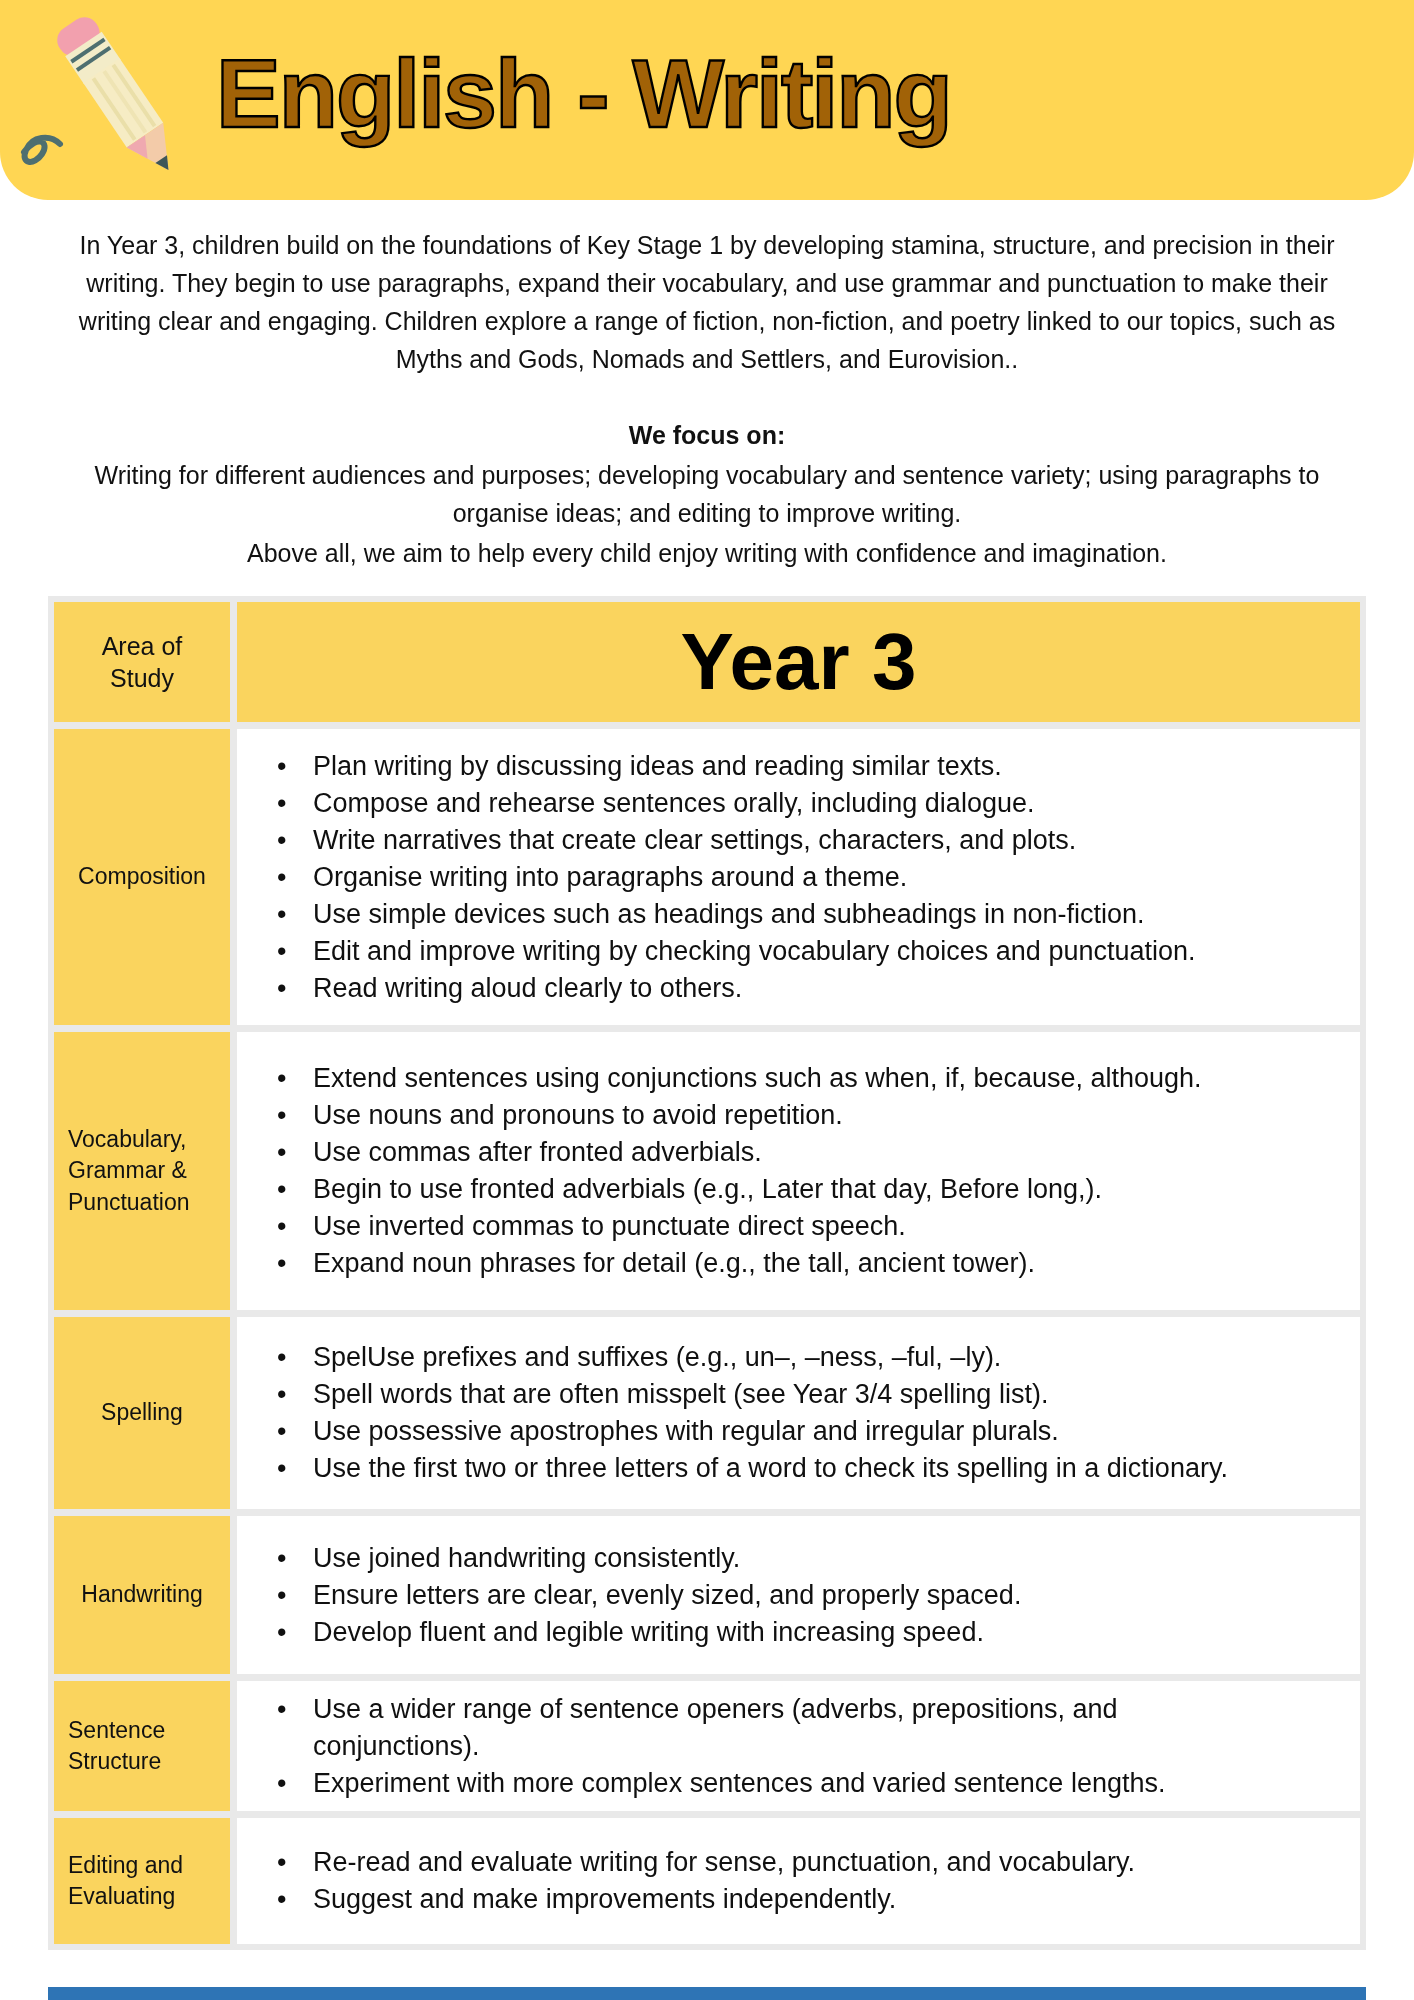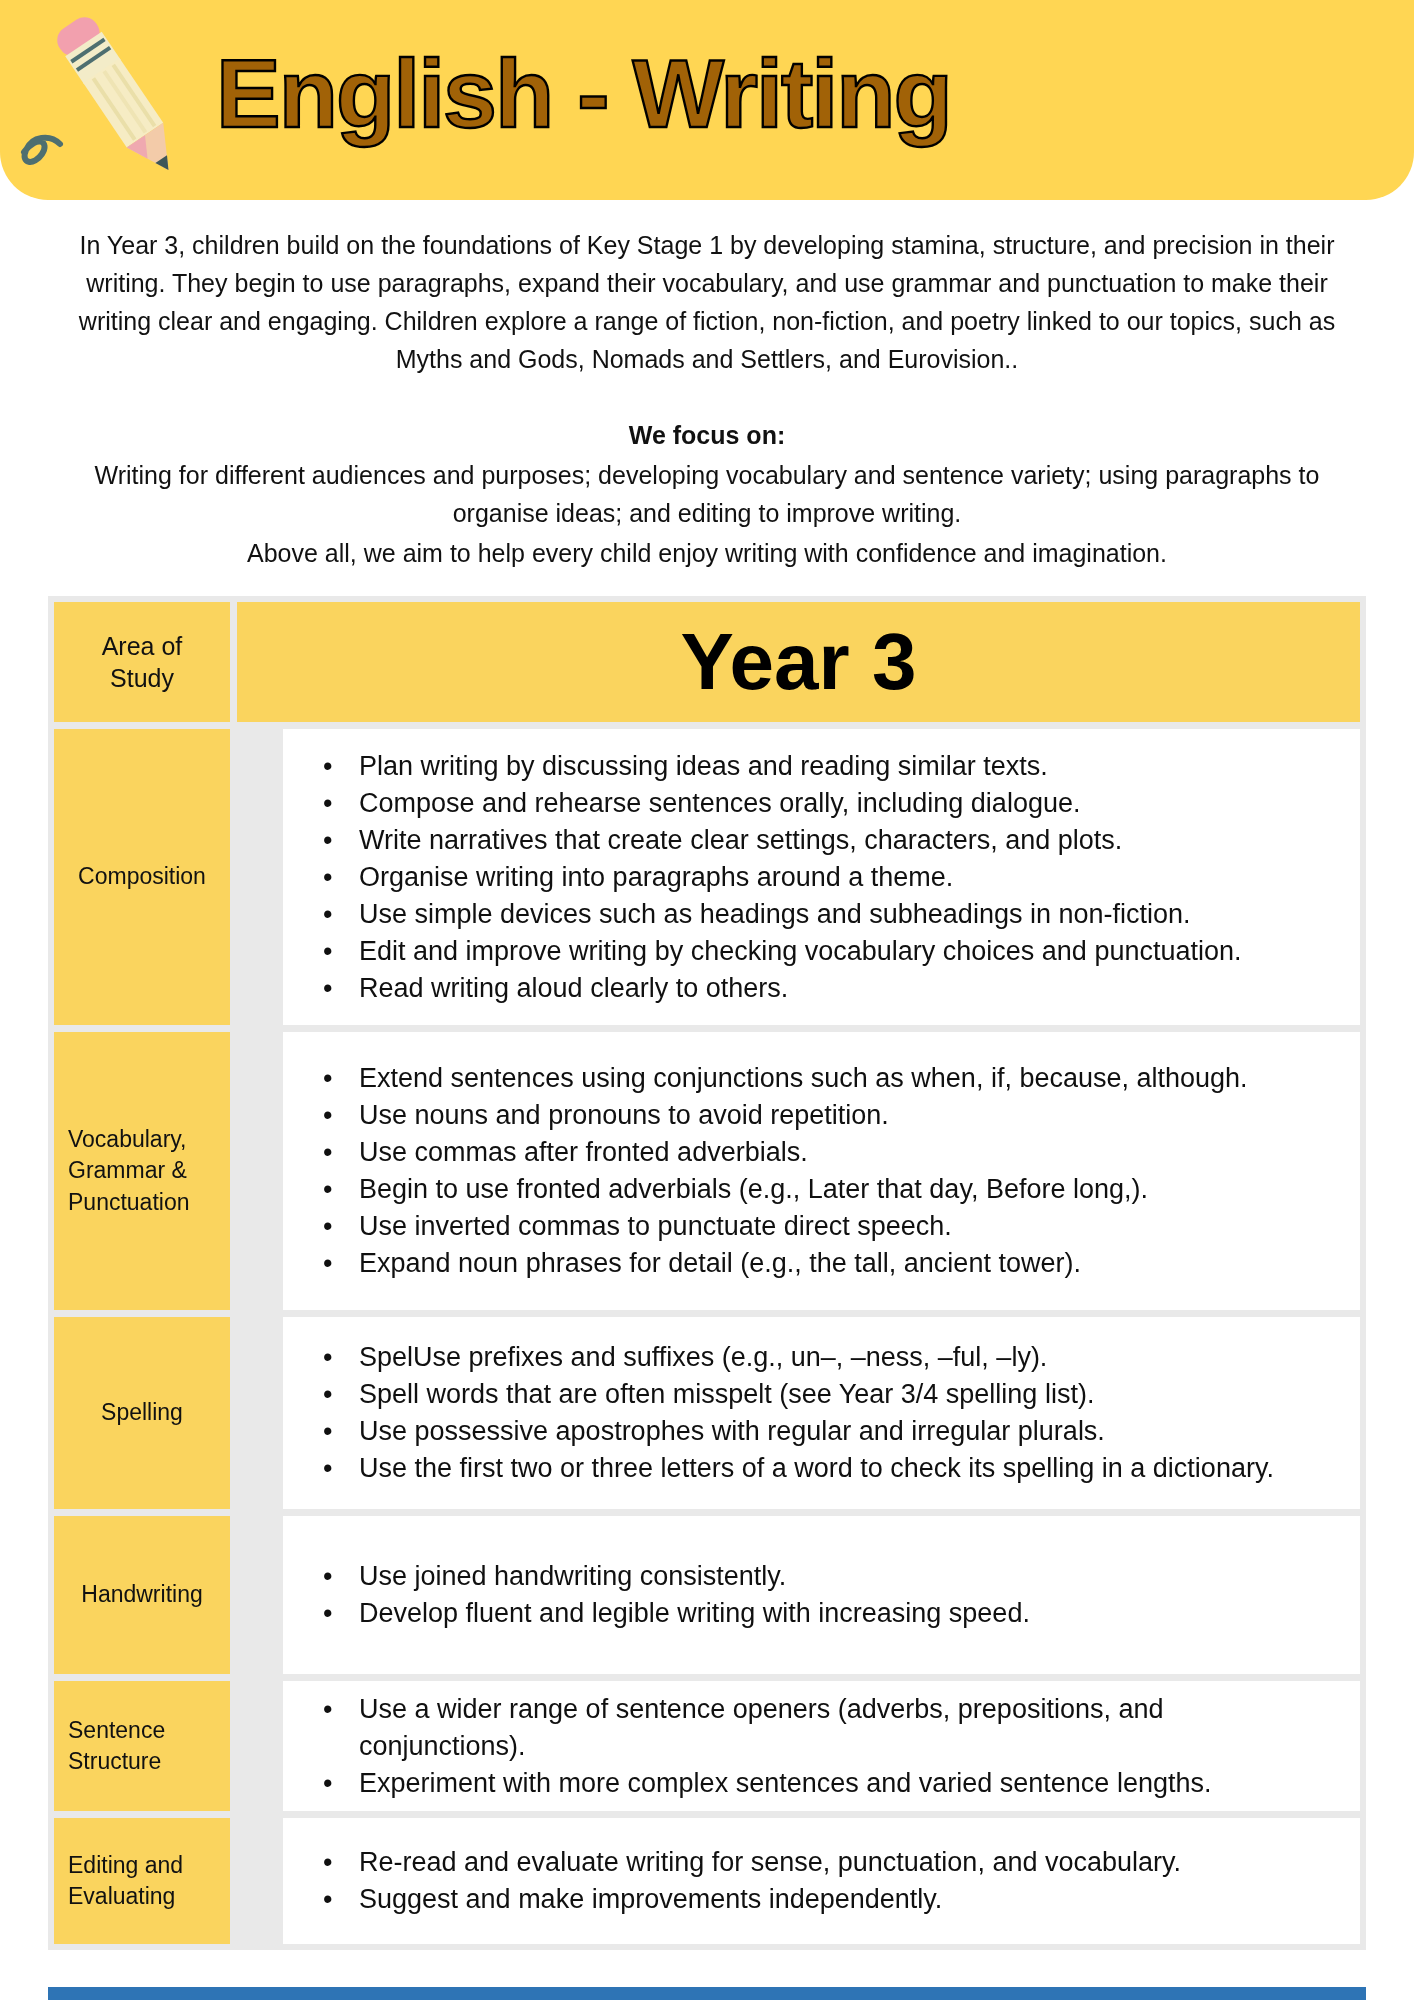--- a/index.html
+++ b/index.html
@@ -56,21 +56,20 @@
   .acell {
     background:var(--cell-yellow,#FAD45E);
     display:flex; align-items:center; justify-content:center;
     font-weight:normal; font-size:23px; line-height:1.35;
     padding:0 14px;
   }
   .ccell {
     background:#ffffff;
     display:flex; flex-direction:column; justify-content:center;
     padding:3px 24px;
-    margin-left:46px;
   }
   ul.bullets { list-style:none; margin:0; padding:0; max-width:985px;
     font-size:27px; line-height:37px; color:#101010; }
   ul.bullets li { padding-left:52px; position:relative; }
   ul.bullets li::before {
     content:"\2022"; position:absolute; left:16px; top:0;
     font-size:27px;
   }
   .row-1 .acell, .row-1 .ccell { min-height:296px; }
   .row-2 .acell, .row-2 .ccell { min-height:278px; }
@@ -180,20 +179,21 @@
     </div>
   </div>
 
   <div class="trow row-4">
     <div class="cell acell">
       <span>Handwriting</span>
     </div>
     <div class="cell ccell">
       <ul class="bullets">
             <li>Use joined handwriting consistently.</li>
+            <li>Ensure letters are clear, evenly sized, and properly spaced.</li>
             <li>Develop fluent and legible writing with increasing speed.</li>
           </ul>
     </div>
   </div>
 
   <div class="trow row-5">
     <div class="cell acell">
       <span>Sentence Structure</span>
     </div>
     <div class="cell ccell">

